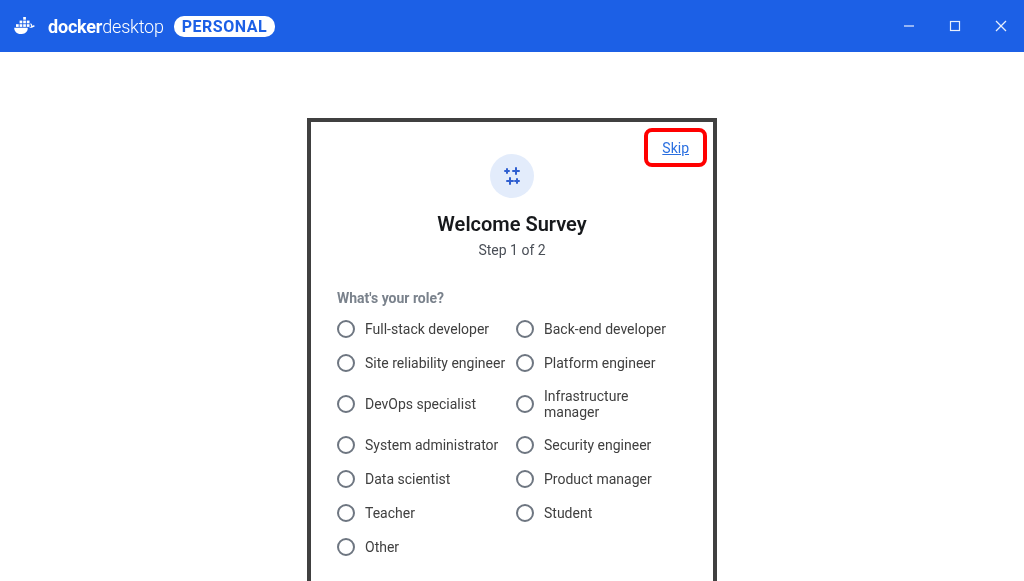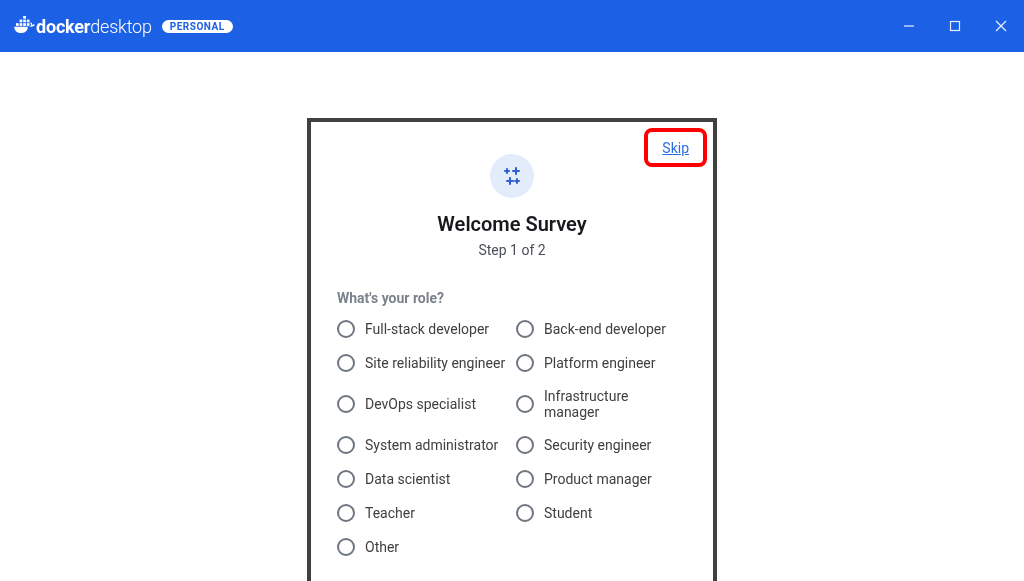--- a/index.html
+++ b/index.html
@@ -23,38 +23,39 @@
       padding: 0 0 0 14px;
       color: #ffffff;
     }
     .titlebar-left {
       display: flex;
       align-items: center;
       gap: 6px;
     }
     .docker-logo {
       display: flex;
-      gap: 0;
+      align-items: center;
+      gap: 12px;
     }
     .docker-whale {
       width: 22px;
       height: 18px;
     }
     .docker-text {
       font-size: 18px;
       letter-spacing: -0.2px;
     }
     .docker-text b { font-weight: 700; }
     .docker-text .light { font-weight: 300; }
     .badge-personal {
       background: #ffffff;
       color: #1c60e6;
       border-radius: 10px;
       padding: 1px 8px;
-      font-size: 10px;
+      font-size: 16px;
       font-weight: 700;
       letter-spacing: 0.5px;
       margin-left: 4px;
     }
     .window-controls {
       display: flex;
       height: 100%;
     }
     .win-btn {
       width: 46px;

